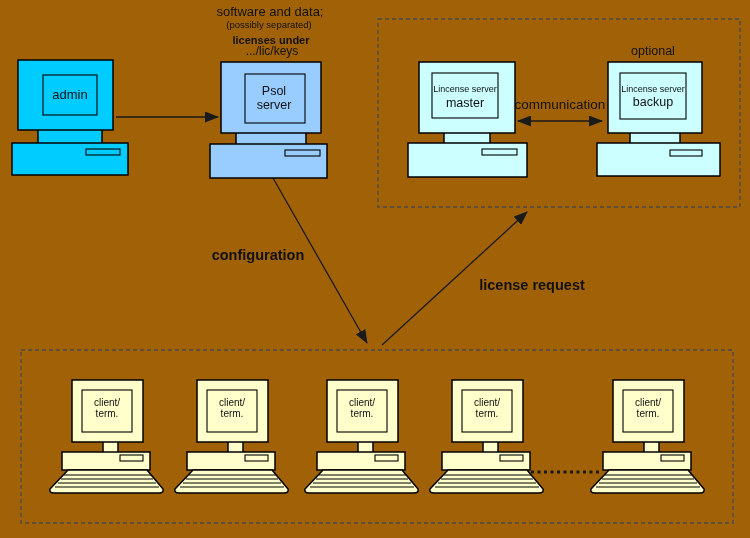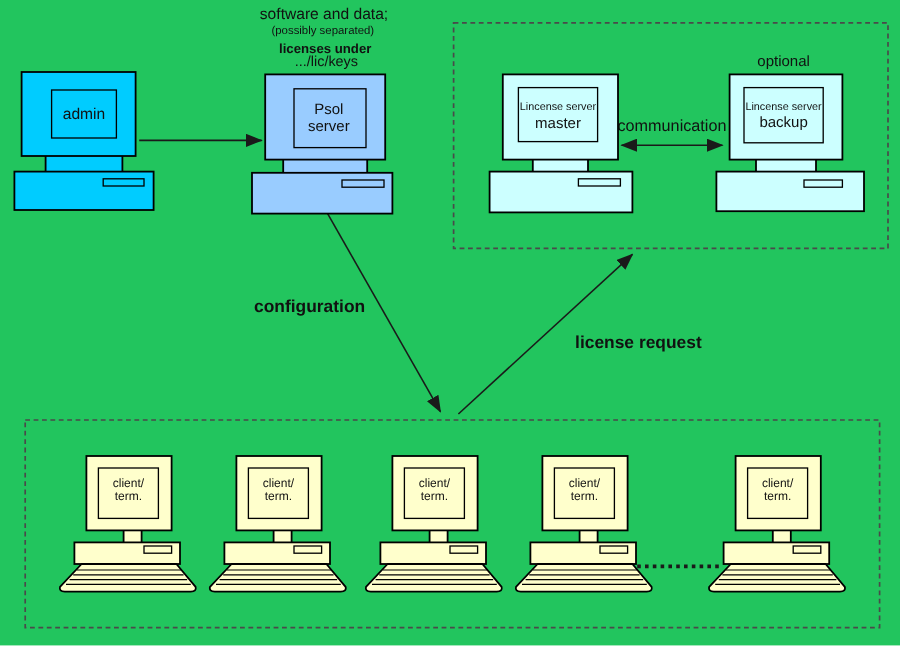--- a/index.html
+++ b/index.html
@@ -1,16 +1,16 @@
 <!DOCTYPE html>
 <html><head>
 <meta charset="utf-8">
 <style>
   html,body{margin:0;padding:0;background:#ffffff;}
-  .stage{position:relative;width:750px;height:538px;background:#22c55e;overflow:hidden;}
+  .stage{position:relative;width:750px;height:538px;background:#a16207;overflow:hidden;}
   svg{display:block;}
   text{font-family:"Liberation Sans","DejaVu Sans",sans-serif;fill:#111111;stroke:none;}
   .tc{text-anchor:middle;}
   .bold{font-weight:bold;}
   .outline{stroke:#000000;stroke-width:1.5;}
   .thin{stroke:#000000;stroke-width:1.1;}
   .dashed-box{fill:none;stroke:#4a4a4a;stroke-width:1.4;stroke-dasharray:4 3;}
   .conn{stroke:#1a1a1a;stroke-width:1.3;fill:none;}
   .dotted{stroke:#1a1a1a;stroke-width:3;stroke-dasharray:3 3.5;fill:none;}
   .kb{stroke:#000000;stroke-width:1.5;stroke-linejoin:round;}

